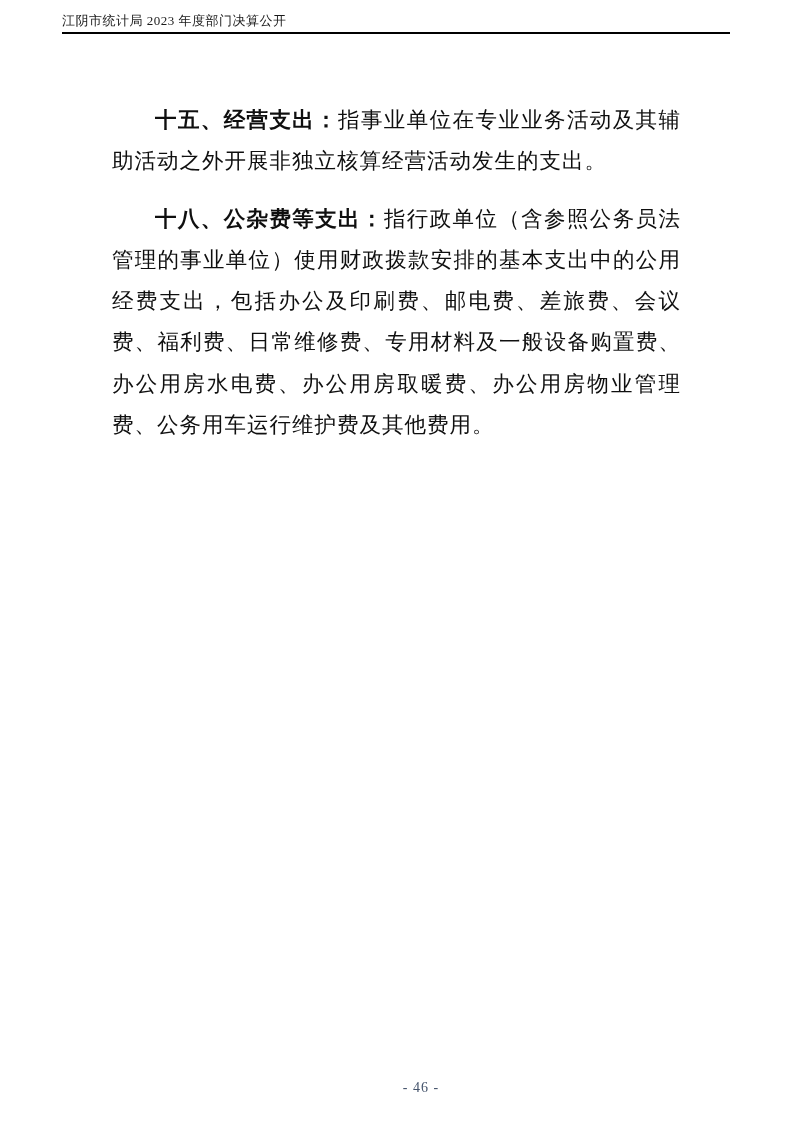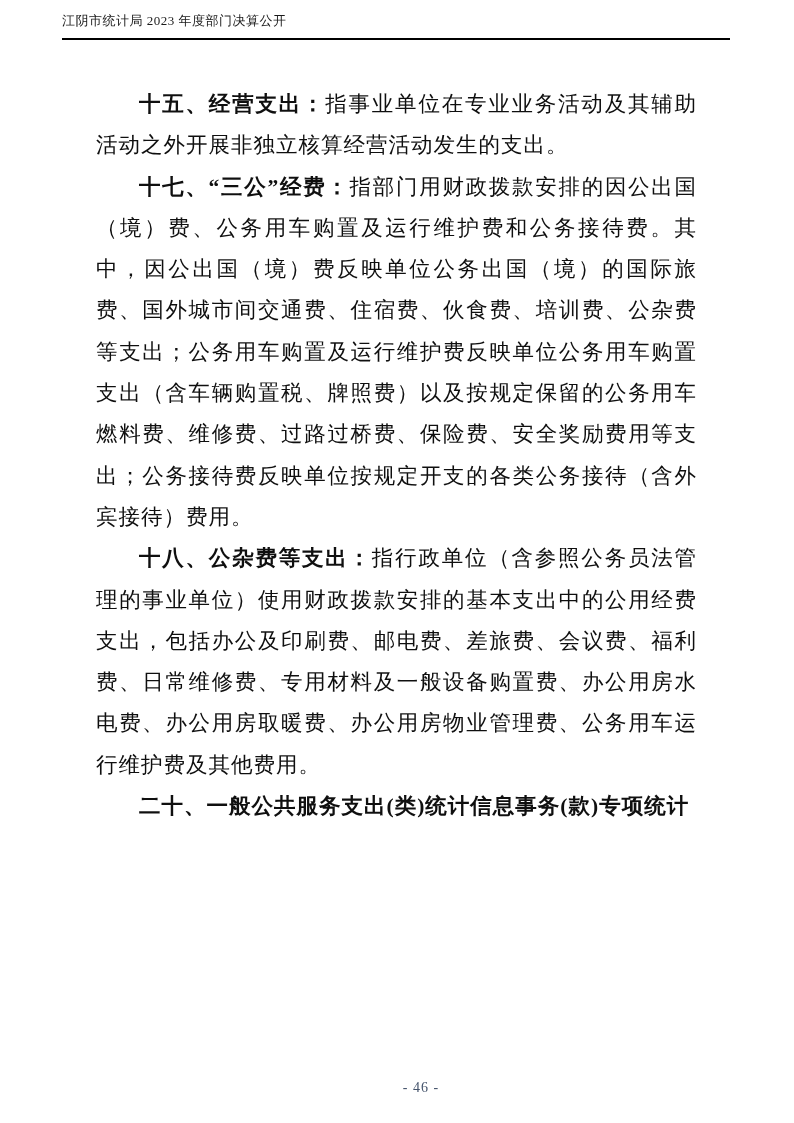--- a/index.html
+++ b/index.html
@@ -15,34 +15,34 @@
     overflow: hidden;
     font-family: "Liberation Serif", "DejaVu Serif", serif;
     color: #111111;
   }
   .header {
     position: absolute;
     left: 62px;
     top: 12px;
     width: 668px;
     border-bottom: 2px solid #000000;
-    padding-bottom: 8px;
+    padding-bottom: 2px;
     font-size: 13px;
     letter-spacing: 0.5px;
     color: #1a1a1a;
     white-space: nowrap;
   }
   .content {
     position: absolute;
     left: 96px;
     top: 84px;
     width: 601px;
   }
   .content p {
-    margin: 0;
+    margin: 16px;
     font-size: 21.5px;
     line-height: 41.3px;
     text-align: justify;
     text-justify: inter-character;
     letter-spacing: 1px;
     text-indent: 43px;
     color: #0f0f0f;
   }
   .content p .lead {
     font-weight: bold;
@@ -65,25 +65,23 @@
 <div class="page">
 
   <div class="header">
     <span>江阴市统计局 2023 年度部门决算公开</span>
   </div>
 
   <div class="content">
     <p><span class="lead">十五、经营支出：</span><span class="body-text">指事业单位在专业业务活动及其辅助活动之外开展非独立核算经营活动发生的支出。</span></p>
 
 
-    <p><span class="lead">十七、“三公”经费：</span><span class="body-text">指部门用财政拨款安排的因公出国（境）费、公务用车购置及运行维护费和公务接待费。其中，因公出国（境）费反映单位公务出国（境）的国际旅费、国外城市间交通费、住宿费、伙食费、培训费、公杂费等支出；公务用车购置及运行维护费反映单位公务用车购置支出（含车辆购置税、牌照费）以及按规定保留的公务用车燃料费、维修费、过路过桥费、保险费、安全奖励费用等支出；公务接待费反映单位按规定开支的各类公务接待（含外宾接待）费用。</span></p>
 
     <p><span class="lead">十八、公杂费等支出：</span><span class="body-text">指行政单位（含参照公务员法管理的事业单位）使用财政拨款安排的基本支出中的公用经费支出，包括办公及印刷费、邮电费、差旅费、会议费、福利费、日常维修费、专用材料及一般设备购置费、办公用房水电费、办公用房取暖费、办公用房物业管理费、公务用车运行维护费及其他费用。</span></p>
 
 
-    <p><span class="lead">二十、一般公共服务支出(类)统计信息事务(款)专项统计</span><span class="body-text"></span></p>
   </div>
 
   <div class="page-number">
     <span>- 46 -</span>
   </div>
 
 </div>
 
 </body></html>

